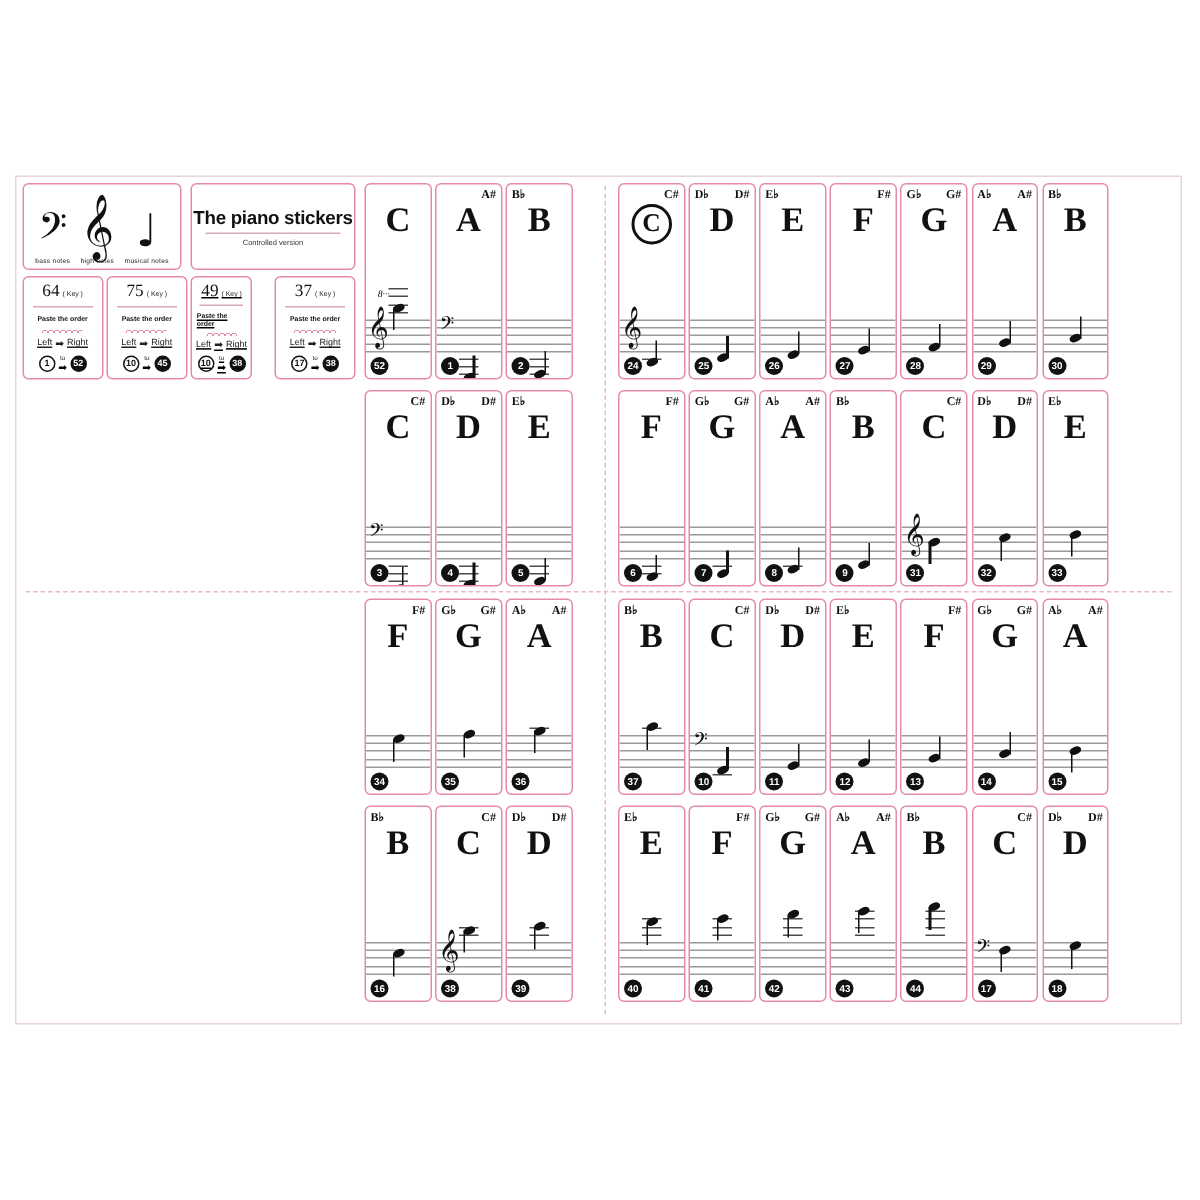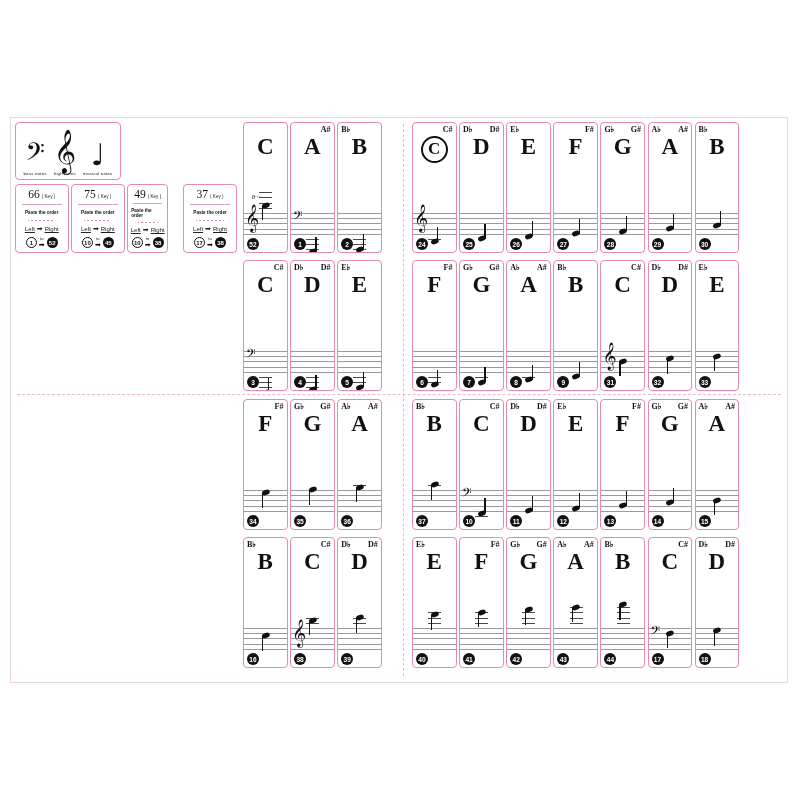--- a/index.html
+++ b/index.html
@@ -144,23 +144,28 @@
           <div class="clefcell">
             <div class="glyph g-treble">𝄞</div>
             <div class="clefcap">high notes</div>
           </div>
           <div class="clefcell">
             <div class="glyph g-note">♩</div>
             <div class="clefcap">musical notes</div>
           </div>
         </div>
       </div>
+      <div class="card titlecard" style="left: 116px; top: 4px; width: 110px; height: 58px;">
+        <div class="title-main">The piano stickers</div>
+        <div class="title-rule"></div>
+        <div class="title-sub">Controlled version</div>
+      </div>
       <div class="card keycard" style="left: 4px; top: 66px; width: 53.5px; height: 69px;">
         <div class="kc-top">
-          <div class="kc-num">66</div>
+          <div class="kc-num">64</div>
           <div class="kc-key">( Key )</div>
         </div>
         <div class="kc-rule"></div>
         <div class="kc-paste">Paste the order</div>
         <div class="kc-wave"></div>
         <div class="kc-lr">
           <u>Left</u>
           <div class="kc-arrow">➡</div>
           <u>Right</u>
         </div>
@@ -188,21 +193,21 @@
         </div>
         <div class="kc-range">
           <div class="badge-open">10</div>
           <div style="display: flex; flex-direction: column; align-items: center; line-height: 1;">
             <div class="kc-to">to</div>
             <div class="kc-toArrow">➡</div>
           </div>
           <div class="badge-solid">45</div>
         </div>
       </div>
-      <div class="card keycard" style="left: 116.2px; top: 66px; width: 41px; height: 69px;">
+      <div class="card keycard" style="left: 116.2px; top: 66px; width: 41px; height: 69px; text-decoration: underline;">
         <div class="kc-top">
           <div class="kc-num">49</div>
           <div class="kc-key">( Key )</div>
         </div>
         <div class="kc-rule"></div>
         <div class="kc-paste">Paste the order</div>
         <div class="kc-wave"></div>
         <div class="kc-lr">
           <u>Left</u>
           <div class="kc-arrow">➡</div>

